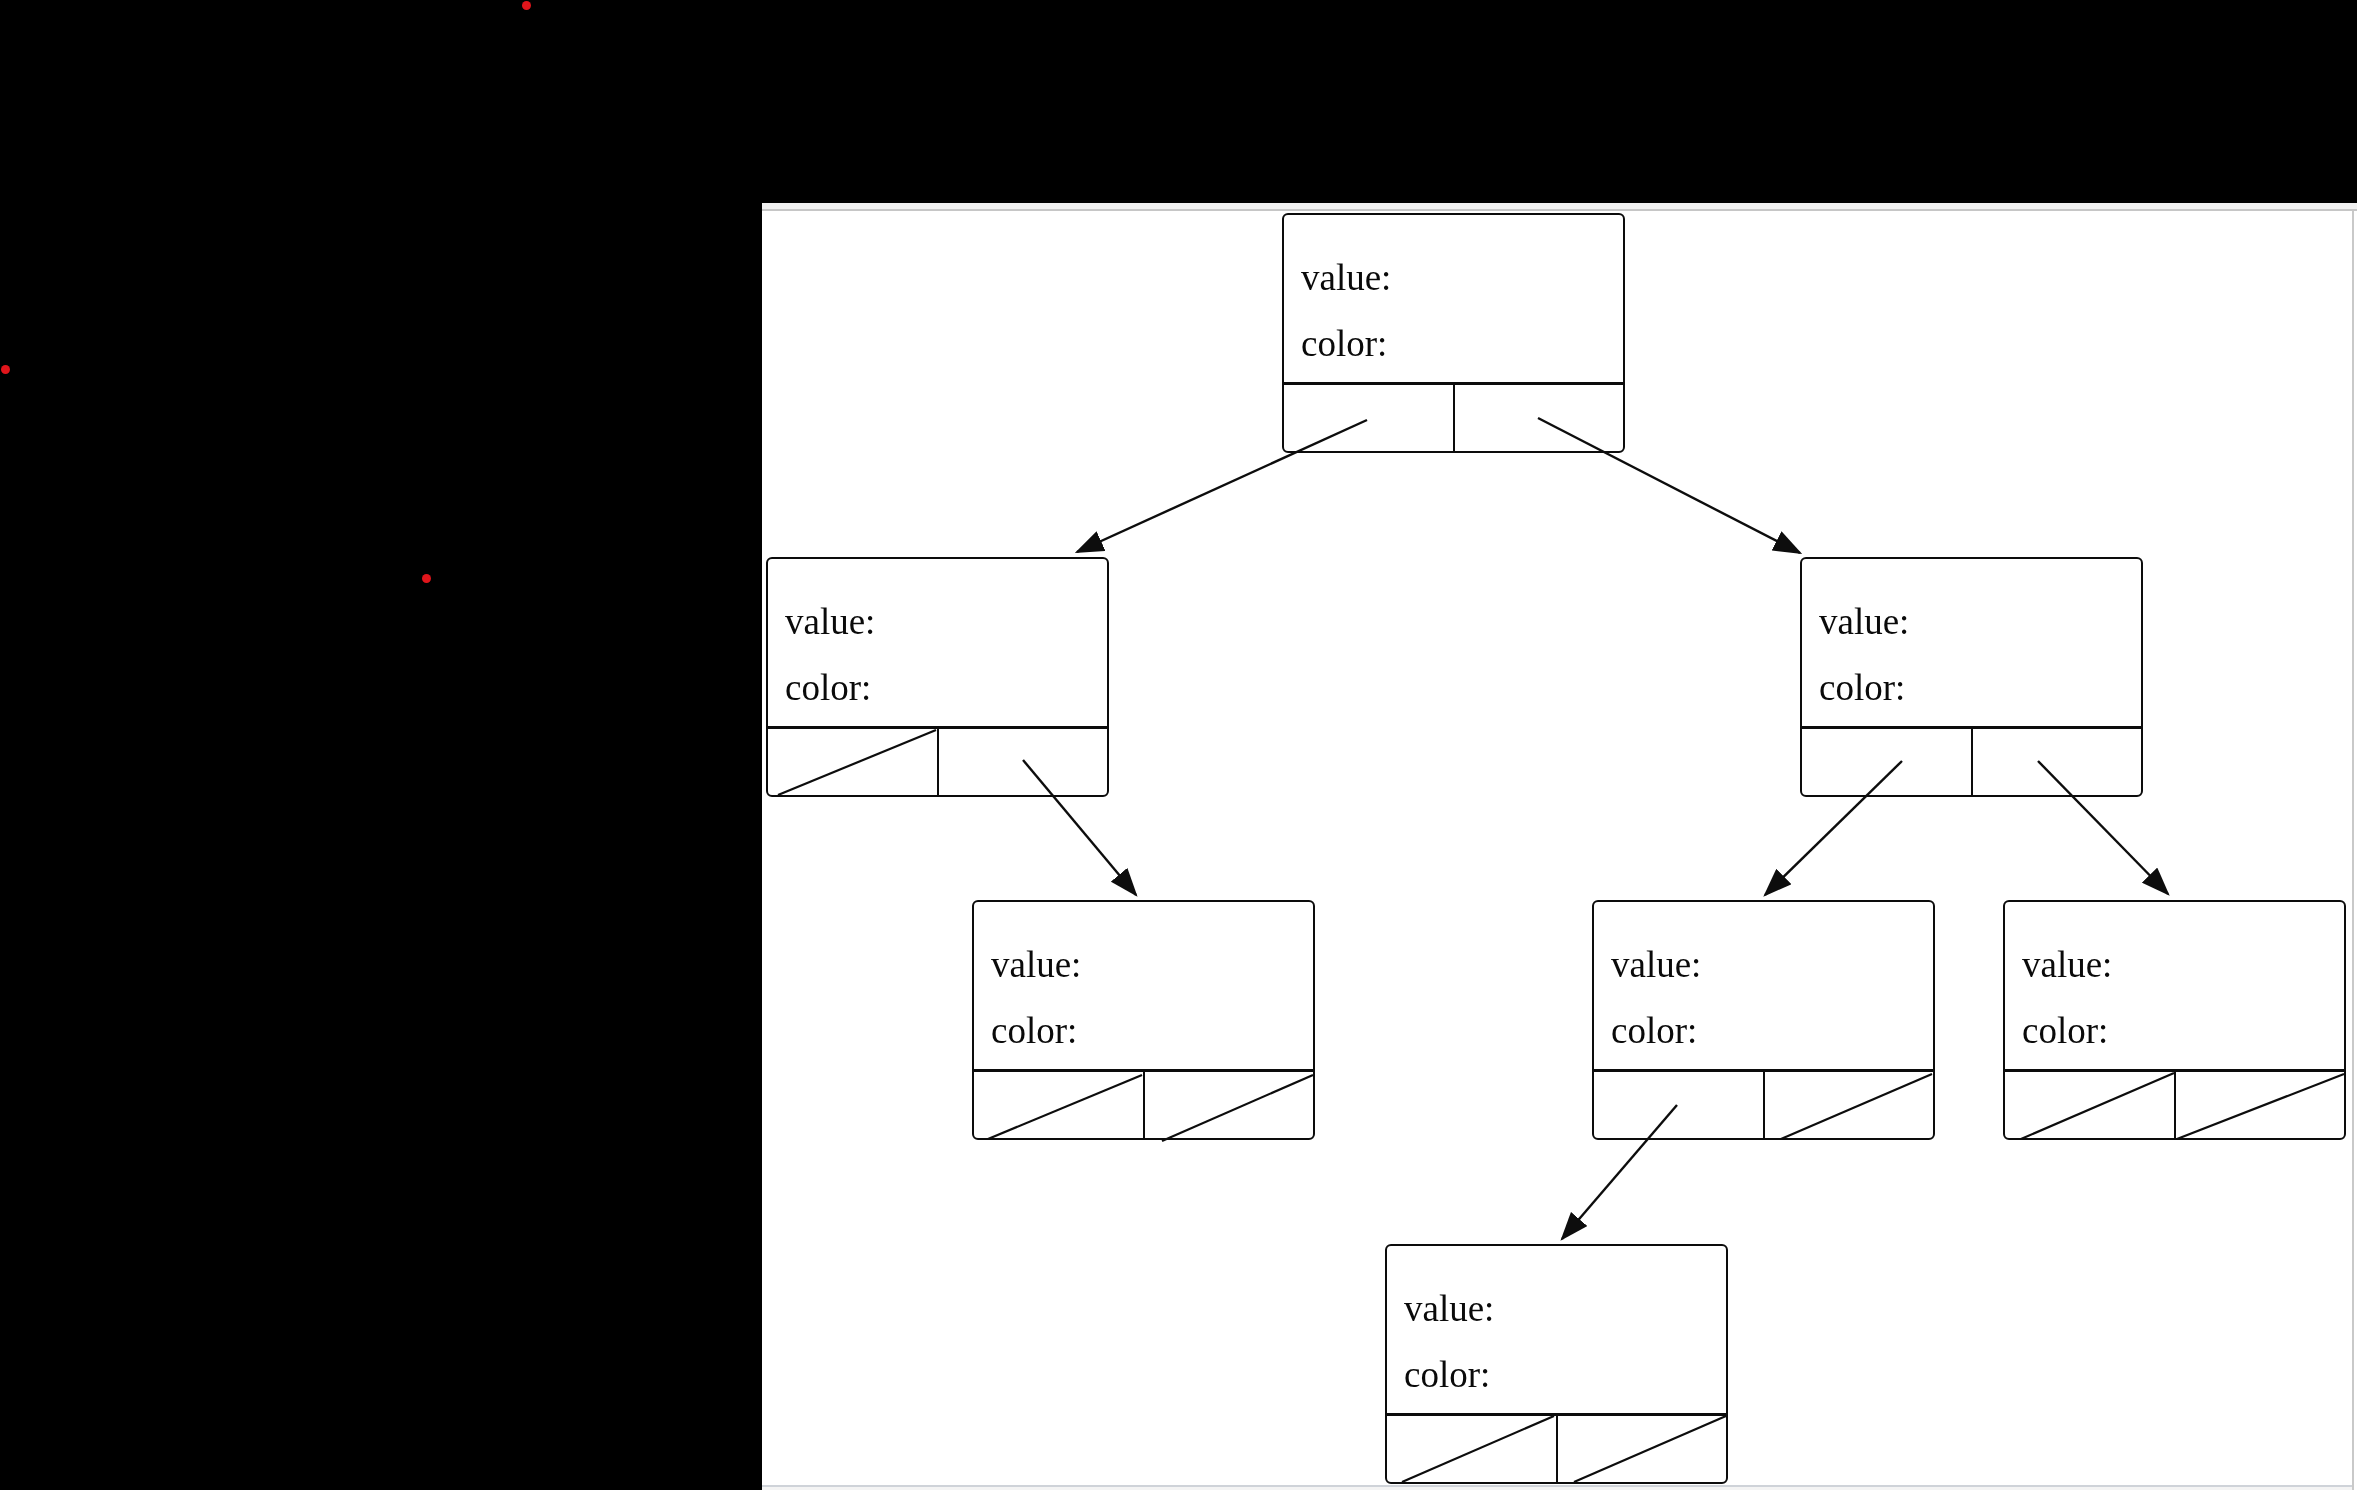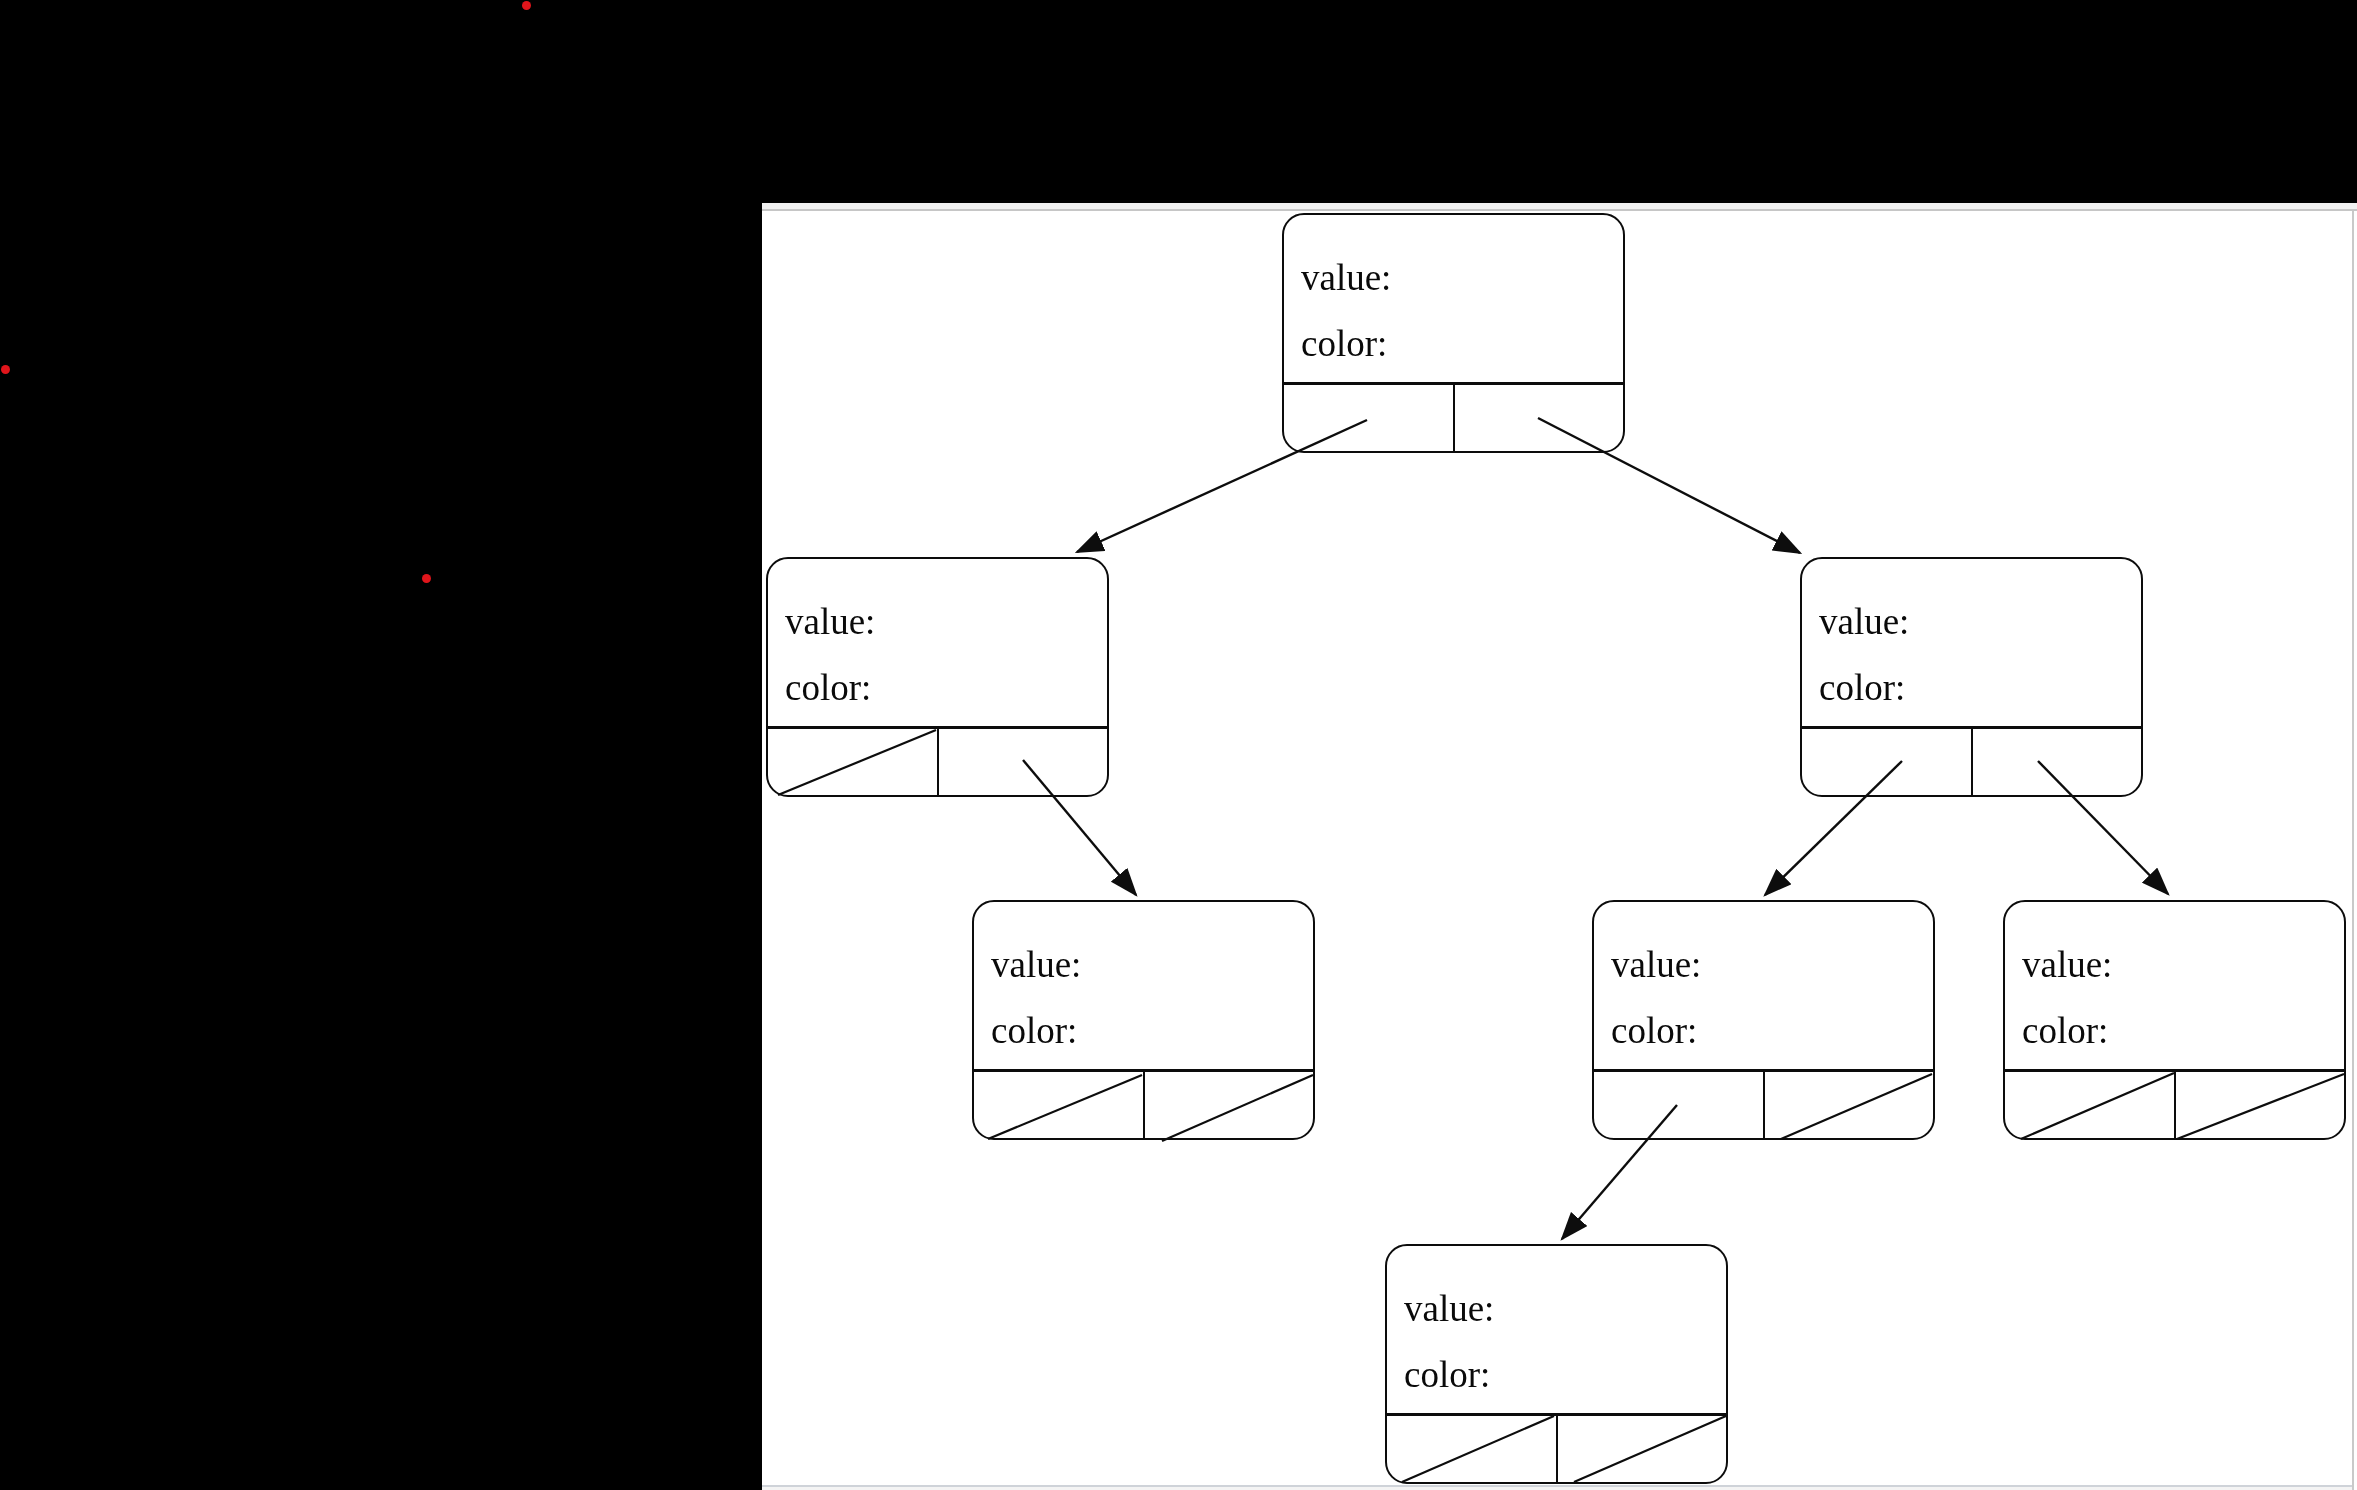--- a/index.html
+++ b/index.html
@@ -40,21 +40,21 @@
     position: absolute; left: 0; bottom: 0; right: 5px; height: 3px;
     background: #f4f4f4;
   }
   
   .node {
     position: absolute;
     width: 343px;
     height: 240px;
     box-sizing: border-box;
     border: 2.4px solid #0c0c0c;
-    border-radius: 22px;
+    border-radius: 6px;
     background: #fff;
     overflow: hidden;
   }
   .node-body {
     box-sizing: border-box;
     height: 169px;
     padding: 30px 0 0 17px;
     font-size: 37px;
     line-height: 66px;
     color: #0a0a0a;

